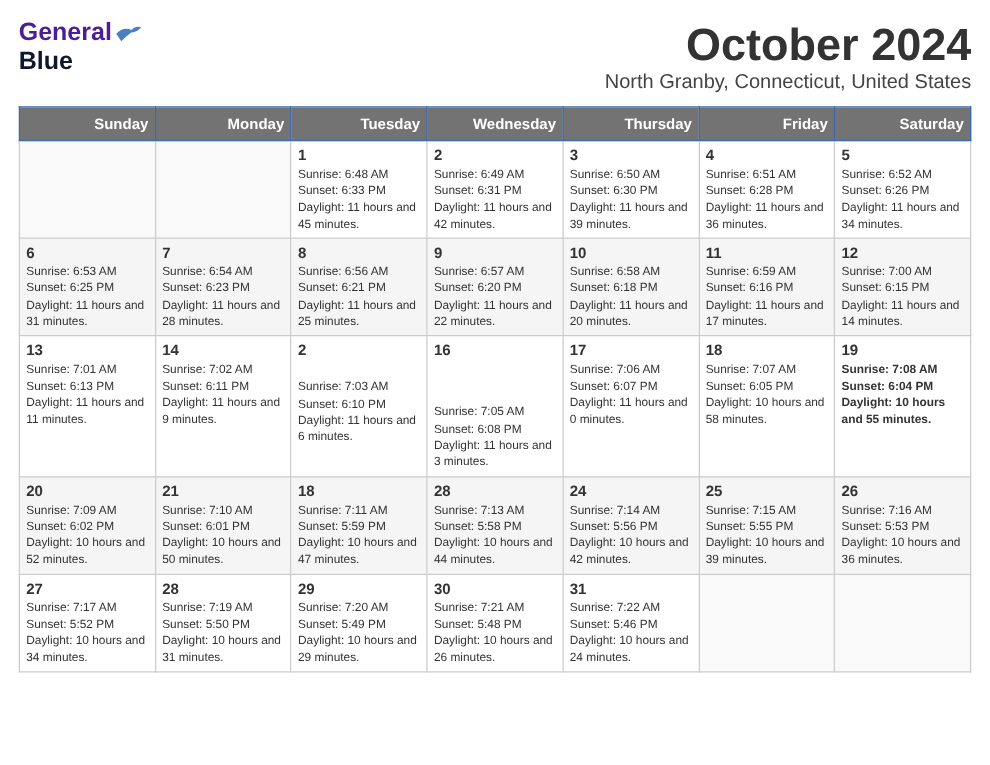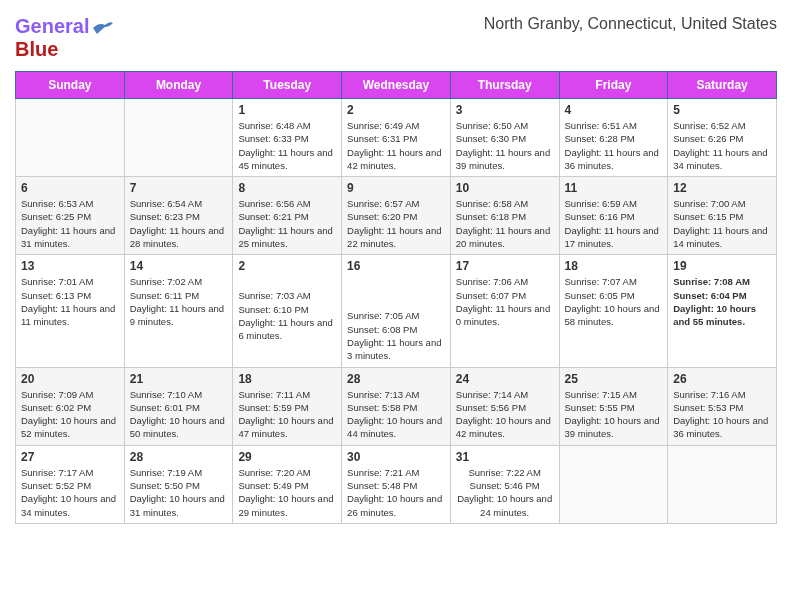--- a/index.html
+++ b/index.html
@@ -36,26 +36,26 @@
     .location {
       font-size: 16px;
       color: #444;
     }
     .calendar {
       width: 100%;
       border-collapse: collapse;
       border: 1px solid #ccc;
     }
     .calendar th {
-      background: #d946ef;
+      background: #737373;
       color: #fff;
       font-size: 12px;
       font-weight: bold;
       padding: 6px 5px;
-      text-align: center;
+      text-align: right;
       border: 1px solid #3a6aaa;
     }
     .calendar td {
       vertical-align: top;
       border: 1px solid #ccc;
       padding: 4px 5px;
       font-size: 10px;
       color: #333;
       width: 108px;
       min-height: 80px;
@@ -81,31 +81,32 @@
     .empty-cell {
       background: #f9f9f9 !important;
     }
   </style>
 </head>
 <body>
 
 <div class="header">
   <div class="logo">
     <div class="logo-line">
-      <span style="font-size:20px; font-weight:bold; color:#8b5cf6;">
+      <span style="font-size:20px; font-weight:bold; color:#4c1d95;">
         General<svg width="22" height="16" viewBox="0 0 22 16" style="vertical-align:middle; margin-left:2px;">
             <path d="M2,8 Q8,2 14,5 Q18,1 22,3 Q18,7 14,7 Q10,10 6,14 Z" fill="#4a7fc1"></path>
           </svg>
       </span>
     </div>
     <div>
-      <span style="font-size:20px; font-weight:bold; color:#b91c1c;">Blue</span>
+      <span style="font-size:20px; font-weight:bold; color:#0f172a;">Blue</span>
     </div>
   </div>
   <div class="title-section">
+    <div class="month-year">October 2024</div>
     <div class="location">North Granby, Connecticut, United States</div>
   </div>
 </div>
 
 <table class="calendar">
   <thead>
     <tr>
       <th>Sunday</th>
       <th>Monday</th>
       <th>Tuesday</th>
@@ -302,21 +303,21 @@
 Daylight: 10 hours and 29 minutes.</div>
         </td>
         <td>
           <span class="day-number">30</span>
           <div class="day-info" style="white-space: pre-line;">Sunrise: 7:21 AM
 Sunset: 5:48 PM
 Daylight: 10 hours and 26 minutes.</div>
         </td>
         <td>
           <span class="day-number">31</span>
-          <div class="day-info" style="white-space: pre-line; text-align: center;">Sunrise: 7:22 AM
+          <div class="day-info" style="white-space: pre-line;">Sunrise: 7:22 AM
 Sunset: 5:46 PM
 Daylight: 10 hours and 24 minutes.</div>
         </td>
         <td class="empty-cell"></td>
         <td class="empty-cell"></td>
       </tr>
     </tbody>
 </table>
 
 </body></html>

